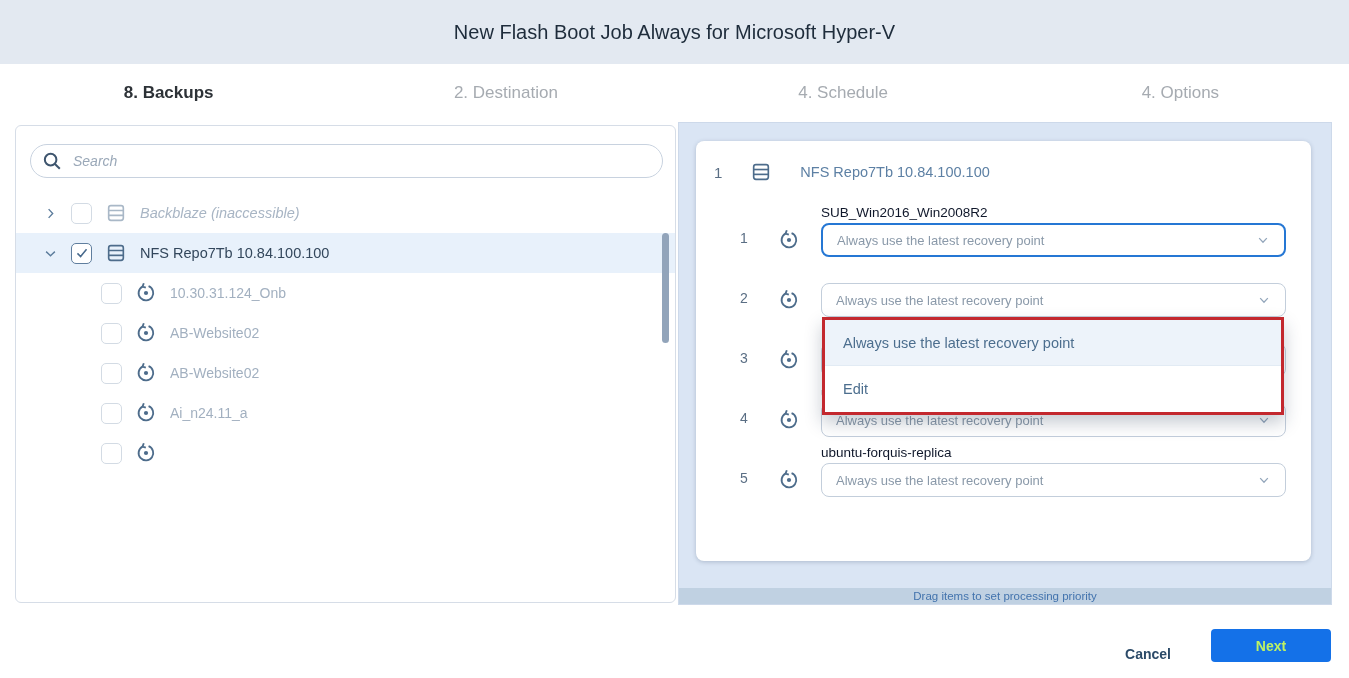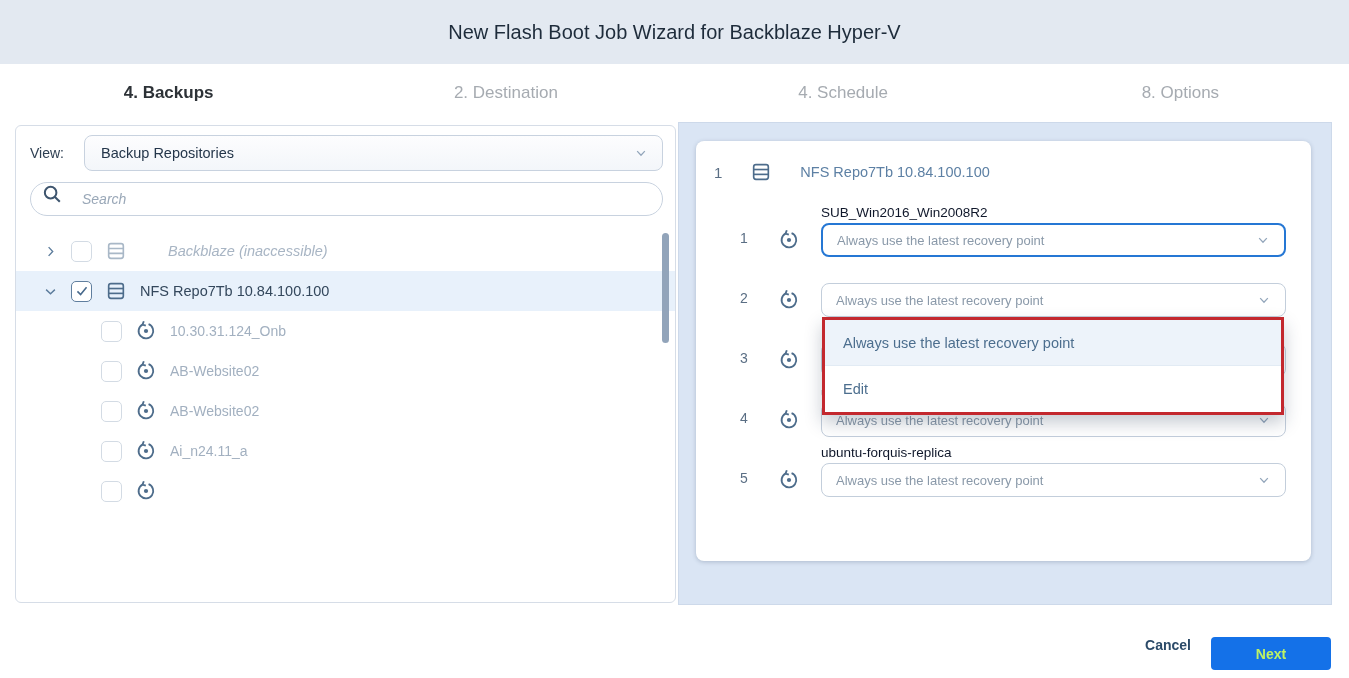--- a/index.html
+++ b/index.html
@@ -17,37 +17,37 @@
   
   .left-panel { position:absolute; left:15px; top:125px; width:661px; height:478px; background:#fff;
                 border:1px solid #d6dde7; border-radius:6px; overflow:hidden; }
   .lp-top { padding:8px 12px 0 14px; }
   .view-row { display:flex; align-items:center; height:38px; }
   .view-label { width:54px; font-size:14px; color:#2e3f52; }
   .view-select { flex:1; height:36px; border:1px solid #c8d2df; border-radius:8px;
                  background:linear-gradient(#fdfdfe,#f3f6fa); display:flex; align-items:center;
                  justify-content:space-between; padding:0 14px 0 16px; font-size:14.5px; color:#24364a; cursor:pointer; }
   .search-box { margin-top:10px; height:34px; border:1px solid #c8d2df; border-radius:17px;
-                display:flex; padding:0 10px; gap:19px; background:#fff; }
+                display:flex; align-items:center; padding:0 10px; gap:10px; background:#fff; }
   .search-box input { border:none; outline:none; flex:1; font-size:14px; font-style:italic; color:#333; background:transparent; }
   .search-box input::placeholder { color:#9aa8b8; font-style:italic; }
 
   .tree { margin-top:15px; }
   .tree-row { height:40px; display:flex; align-items:center; gap:13px; padding-left:27px; font-size:14.5px; cursor:pointer; }
   .tree-row.child { padding-left:85px; font-size:14px;gap:13px; }
   .tree-row.selected { background:#e8f1fb; }
   .expander { width:15px; height:15px; color:#5c7c9c; flex:0 0 auto; display:flex; }
   .cb { width:21px; height:21px; border:1px solid #d3dbe4; border-radius:5px; background:#fff; flex:0 0 auto;
         display:flex; align-items:center; justify-content:center; cursor:pointer; }
   .cb.checked { border-color:#5f7e9e; }
   .t-icon { width:22px; height:22px; color:#4d6c8b; flex:0 0 auto; display:flex; }
   .t-icon.dim { color:#a9b8c7; }
   .lbl-dark { color:#33475c; }
   .lbl-gray { color:#a2b0c0; }
-  .lbl-italic { font-style:italic; color:#a8b5c4;margin-left:28px; }
+  .lbl-italic { font-style:italic; color:#a8b5c4; }
   .lp-scrollbar { position:absolute; right:6px; top:107px; width:7px; height:110px; border-radius:4px; background:#92a4ba; }
 
   
   .right-panel { position:absolute; left:678px; top:122px; width:654px; height:483px; background:#dae5f4; border:1px solid #cdd9ea; }
   .card { position:absolute; left:17px; top:18px; width:615px; height:420px; background:#fff; border-radius:8px;
           box-shadow:0 1px 4px rgba(40,60,90,.25); }
   .card-header { height:62px; display:flex; align-items:center; }
   .g-num { margin-left:18px; font-size:15px; color:#5a6e84; }
   .g-icon { margin-left:28px; width:22px; height:22px; color:#4d6c8b; display:flex; }
   .g-name { margin-left:28px; font-size:14.5px; color:#5d80a4; }
@@ -66,61 +66,50 @@
 
   .menu { position:absolute; left:126px; width:462px; top:176px; background:#fff; border:3px solid #c3282e; z-index:5;
           box-shadow:0 8px 16px rgba(30,50,80,.25); }
   .menu-opt { height:46px; display:flex; align-items:center; padding:0 18px; font-size:14.5px; color:#4c6e8e; cursor:pointer; }
   .menu-opt.hl { background:#edf3fa; border-bottom:1px solid #e2ebf4; }
 
   .drag-bar { position:absolute; left:0; right:0; bottom:0; height:16px; background:#c0d1e2; text-align:center;
               font-size:11.5px; line-height:16px; color:#4273ad; }
 
   
-  .footer { position:absolute; right:18px; bottom:8px; display:flex; align-items:flex-start; gap:20px; }
+  .footer { position:absolute; right:18px; bottom:16px; display:flex; align-items:flex-end; gap:40px; }
   .cancel-btn { font-size:14px; font-weight:700; color:#2b4a68; cursor:pointer; background:none; border:none;
                 font-family:"Liberation Sans", sans-serif; }
   .next-btn { width:120px; height:33px; background:#1471e8; border:none; border-radius:4px; color:#bef264;
               font-size:14px; font-weight:700; cursor:pointer; font-family:"Liberation Sans", sans-serif; }
 </style>
 </head>
 <body>
 
 <div class="header">
-  <div>New Flash Boot Job Wizard for Backblaze Hyper-V</div>
+  <div>New Flash Boot Job Always for Microsoft Hyper-V</div>
 </div>
 
 <div class="steps">
   <div class="step active">
-      <span>4. Backups</span>
+      <span>8. Backups</span>
     </div>
   <div class="step">
       <span>2. Destination</span>
     </div>
   <div class="step">
       <span>4. Schedule</span>
     </div>
   <div class="step">
-      <span>8. Options</span>
+      <span>4. Options</span>
     </div>
 </div>
 
 <div class="left-panel">
   <div class="lp-top">
-    <div class="view-row">
-      <span class="view-label">View:</span>
-      <div class="view-select">
-        <span>Backup Repositories</span>
-        <span class="sel-chev">
-          <svg viewBox="0 0 22 22" fill="none" stroke="currentColor" stroke-width="2">
-              <polyline points="5,8 11,14.5 17,8"></polyline>
-            </svg>
-        </span>
-      </div>
-    </div>
     <div class="search-box">
       <span class="t-icon" style="color:#3e556e">
         <svg viewBox="0 0 24 24" fill="none" stroke="currentColor" stroke-width="2.2">
             <circle cx="10.5" cy="10.5" r="6.3"></circle>
             <line x1="15.2" y1="15.2" x2="20.5" y2="20.5"></line>
           </svg>
       </span>
       <input placeholder="Search" style="">
     </div>
   </div>
@@ -348,18 +337,19 @@
     <div class="menu">
       <div class="menu-opt hl">
         <span>Always use the latest recovery point</span>
       </div>
       <div class="menu-opt">
         <span>Edit</span>
       </div>
     </div>
   </div>
 
+  <div class="drag-bar">Drag items to set processing priority</div>
 </div>
 
 <div class="footer">
   <button class="cancel-btn">Cancel</button>
   <button class="next-btn">Next</button>
 </div>
 
 </body></html>

